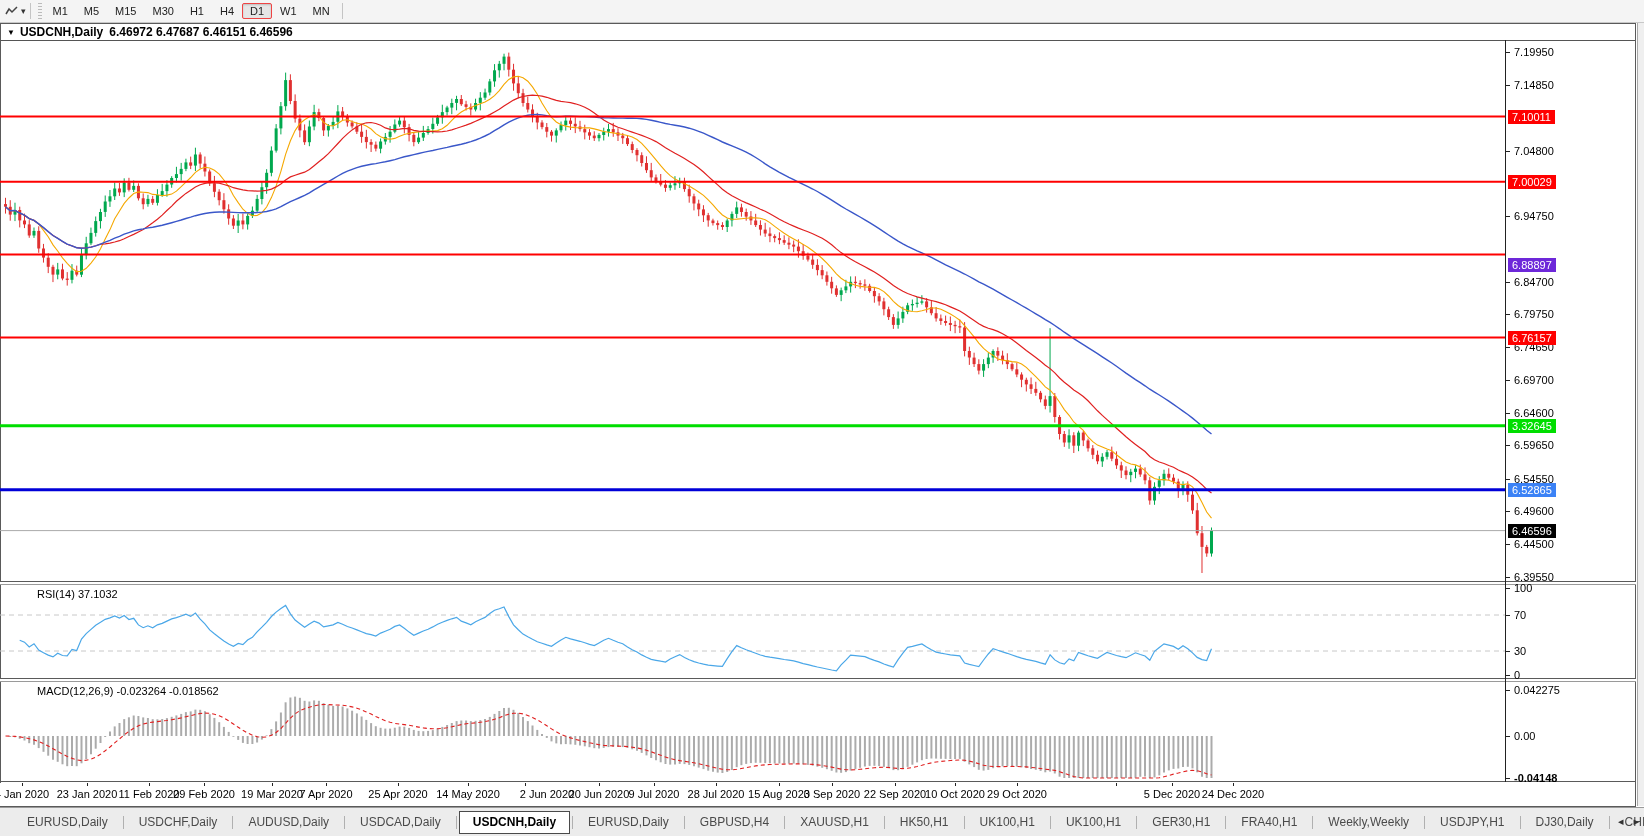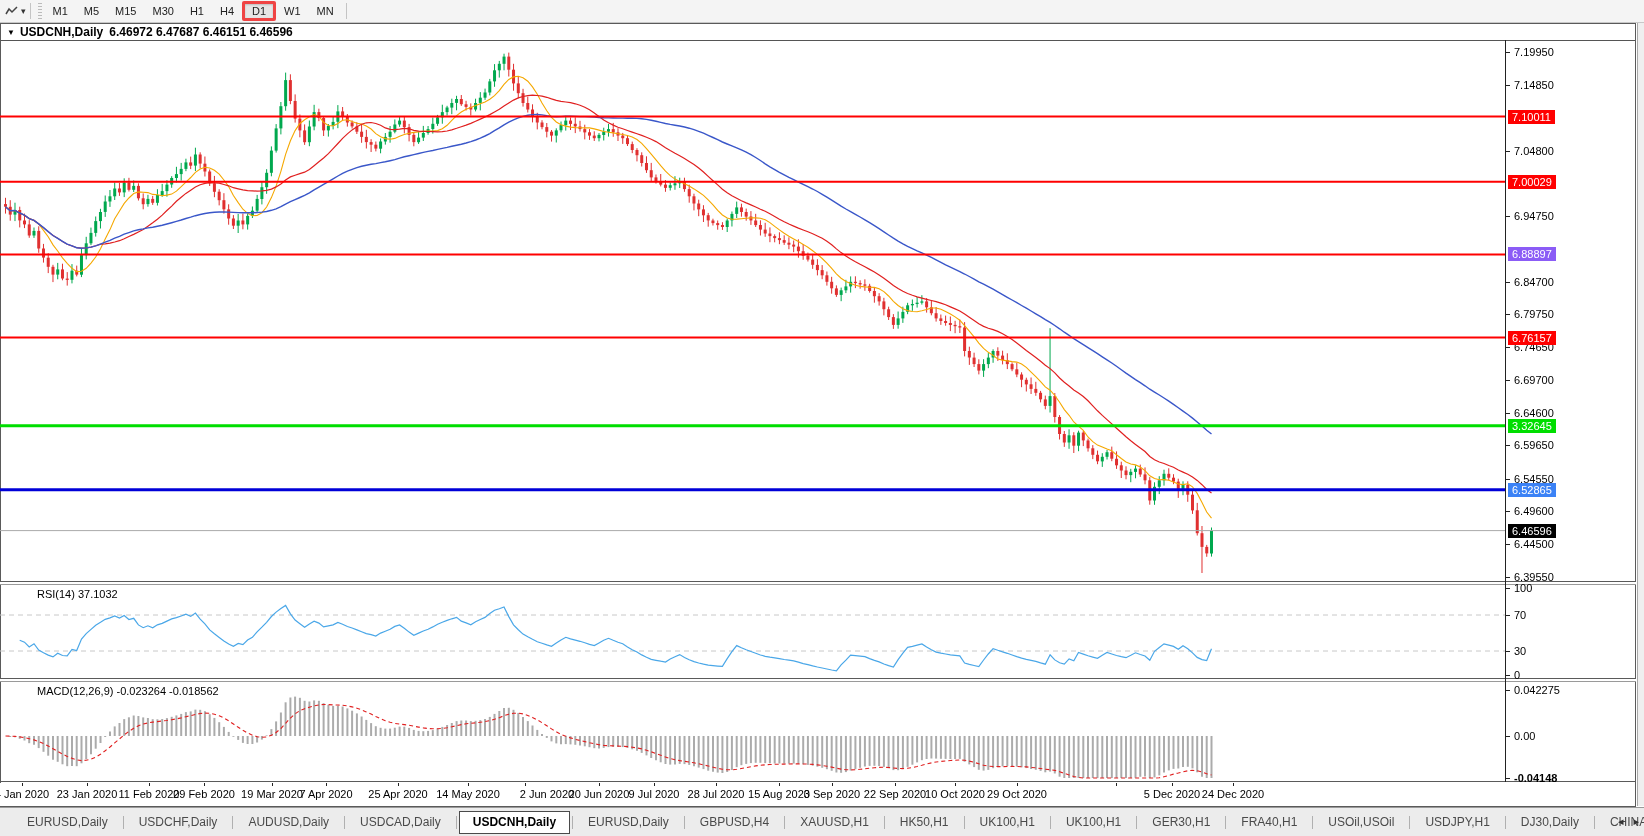--- a/index.html
+++ b/index.html
@@ -4,21 +4,21 @@
 <style>
   html,body{margin:0;padding:0;background:#d4d0c8;}
   #app{position:relative;width:1644px;height:836px;background:#ffffff;
        font-family:"Liberation Sans",sans-serif;overflow:hidden;}
   
   #toolbar{position:absolute;left:0;top:0;width:1644px;height:22px;background:#f4f4f4;
            border-bottom:1px solid #c8c8c8;display:flex;align-items:center;}
   .tsep{width:1px;height:16px;background:#c4c4c4;margin:0 4px;}
   .grip{width:4px;height:16px;margin:0 3px;background:repeating-linear-gradient(#bbb 0 1px,transparent 1px 3px);}
   .tf-btn{padding:1px 7px;font-size:11px;color:#222;border:1px solid transparent;border-radius:2px;cursor:default;}
-  .tf-btn.active{background:#e6e6e6;border:3px solid #ef4444;box-shadow:inset 0 1px 2px rgba(0,0,0,.18);}
+  .tf-btn.active{background:#e6e6e6;border:1px solid #ef4444;box-shadow:inset 0 1px 2px rgba(0,0,0,.18);}
   #tool-icon{display:flex;align-items:center;margin-left:5px;}
   #tool-caret{font-size:9px;color:#333;margin-left:2px;}
   
   .frame{position:absolute;background:#5a5a5a;}
   #title-bar{position:absolute;left:1px;top:24px;width:1634px;height:16px;background:#fff;
              border-bottom:1px solid #555;display:flex;align-items:center;font-size:12px;font-weight:700;color:#000;}
   #title-bar .tri{font-size:8px;margin:0 5px 0 6px;}
   #title-bar .ohlc{margin-left:6px;font-weight:700;}
   
   svg{position:absolute;left:0;display:block;}
@@ -901,21 +901,21 @@
       <div class="atick" style="top: 455.677px;"></div>
       <div class="axis-label" style="top: 448.677px;">6.54550</div>
       <div class="atick" style="top: 487.994px;"></div>
       <div class="axis-label" style="top: 480.994px;">6.49600</div>
       <div class="atick" style="top: 521.29px;"></div>
       <div class="axis-label" style="top: 514.29px;">6.44500</div>
       <div class="atick" style="top: 553.607px;"></div>
       <div class="axis-label" style="top: 546.607px;">6.39550</div>
       <div class="axis-badge" style="top: 86.5887px; background: rgb(255, 0, 0);">7.10011</div>
       <div class="axis-badge" style="top: 151.758px; background: rgb(255, 0, 0);">7.00029</div>
-      <div class="axis-badge" style="top: 224px; background: #8b5cf6;">6.88897</div>
+      <div class="axis-badge" style="top: 235px; background: #6d28d9;">6.88897</div>
       <div class="axis-badge" style="top: 307.611px; background: rgb(255, 0, 0);">6.76157</div>
       <div class="axis-badge" style="top: 395.821px; background: rgb(0, 222, 0);">3.32645</div>
       <div class="axis-badge" style="top: 459.678px; background: #3b82f6;">6.52865</div>
       <div class="axis-badge" style="top: 500.606px; background: rgb(0, 0, 0);">6.46596</div>
       <div class="atick" style="top: 565px;"></div>
       <div class="axis-label" style="top: 558px;">100</div>
       <div class="atick" style="top: 592px;"></div>
       <div class="axis-label" style="top: 585px;">70</div>
       <div class="atick" style="top: 628px;"></div>
       <div class="axis-label" style="top: 621px;">30</div>
@@ -994,21 +994,21 @@
         <div class="tab">HK50,H1</div>
         <div class="tabsep"></div>
         <div class="tab">UK100,H1</div>
         <div class="tabsep"></div>
         <div class="tab">UK100,H1</div>
         <div class="tabsep"></div>
         <div class="tab">GER30,H1</div>
         <div class="tabsep"></div>
         <div class="tab">FRA40,H1</div>
         <div class="tabsep"></div>
-        <div class="tab">USOil,USOil</div>
+        <div class="tab">Weekly,Weekly</div>
         <div class="tabsep"></div>
         <div class="tab">USDJPY,H1</div>
         <div class="tabsep"></div>
         <div class="tab">DJ30,Daily</div>
         <div class="tabsep"></div>
         <div class="tab">CHINA300,H1</div>
       </div>
     <div id="tab-arrows">
       <span>◂</span>
       <span>▸</span>

